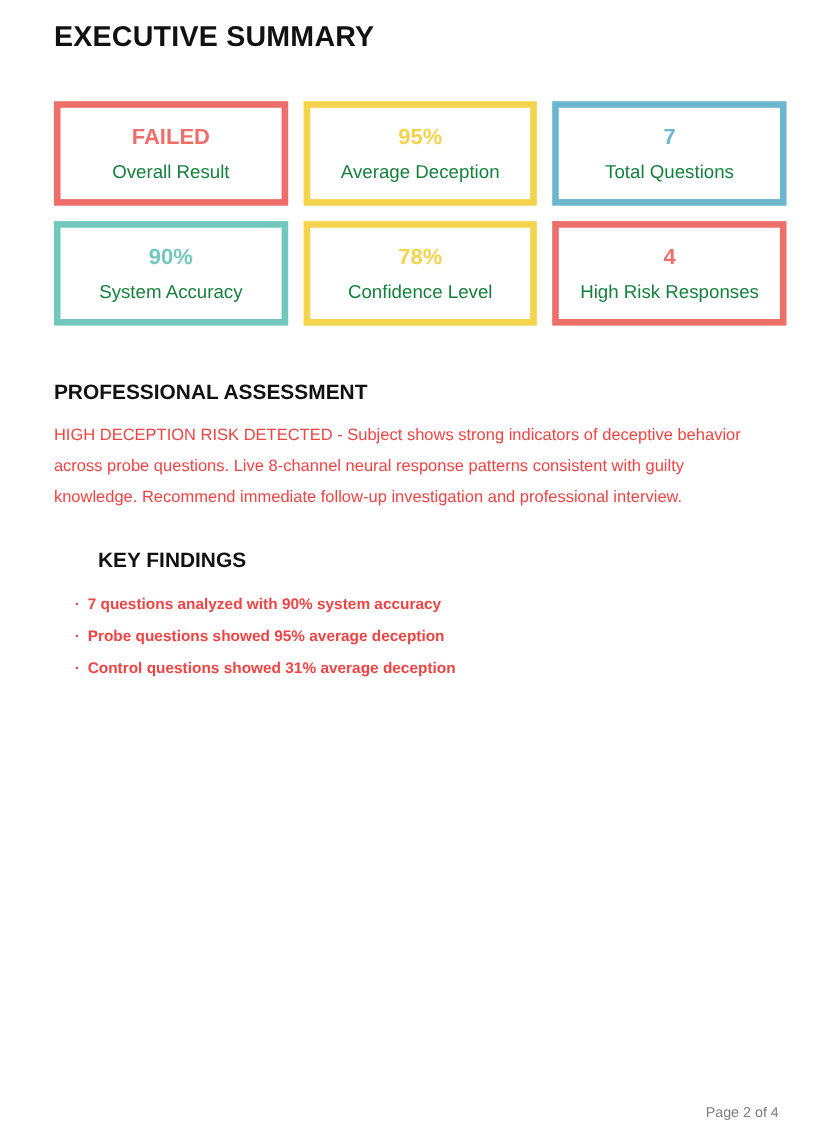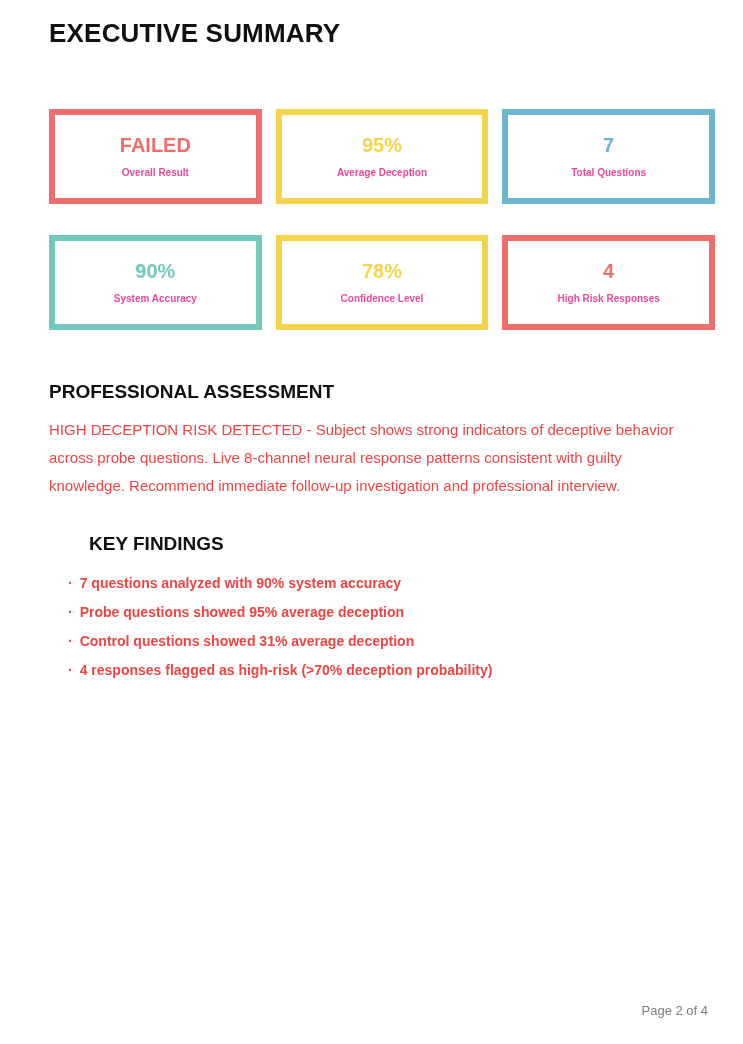--- a/index.html
+++ b/index.html
@@ -38,33 +38,32 @@
     box-sizing: border-box;
     height: 95px;
     border: 6px solid var(--accent);
     background: #ffffff;
     display: flex;
     flex-direction: column;
     align-items: center;
     justify-content: center;
     gap: 13px;
     text-align: center;
-    margin-top: 17px;
   }
   .card-value {
     font-size: 20px;
     font-weight: bold;
     line-height: 1;
     color: var(--accent);
   }
   .card-label {
-    font-size: 10px;
-    font-weight: bold;
+    font-size: 17px;
+    font-weight: normal;
     line-height: 1;
-    color: #ec4899;
+    color: #15803d;
   }
   h2.section-heading {
     margin: 0;
     font-size: 19px;
     font-weight: bold;
     line-height: 20px;
     color: #111111;
   }
   .assessment-heading-wrap { margin-top: 52px; }
   p.assessment-body {
@@ -141,18 +140,17 @@
   </div>
   <p class="assessment-body">HIGH DECEPTION RISK DETECTED - Subject shows strong indicators of deceptive behavior across probe questions. Live 8-channel neural response patterns consistent with guilty knowledge. Recommend immediate follow-up investigation and professional interview.</p>
 
   <div class="findings-heading-wrap">
     <h2 class="section-heading">KEY FINDINGS</h2>
   </div>
   <ul class="findings-list">
     <li><span class="bullet-marker">·</span><span>7 questions analyzed with 90% system accuracy</span></li>
     <li><span class="bullet-marker">·</span><span>Probe questions showed 95% average deception</span></li>
     <li><span class="bullet-marker">·</span><span>Control questions showed 31% average deception</span></li>
-    <li><span class="bullet-marker">·</span><span>4 responses flagged as high-risk (&gt;70% deception probability)</span></li>
   </ul>
 
 </main>
 
 <div class="page-footer">Page 2 of 4</div>
 
 </body></html>

